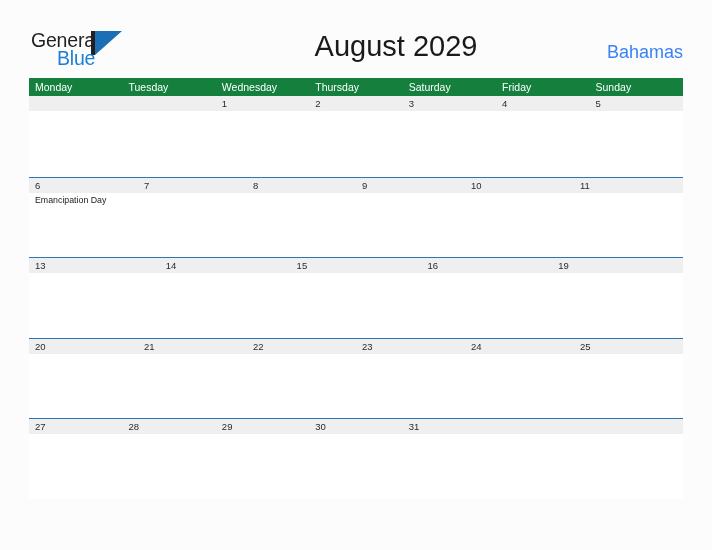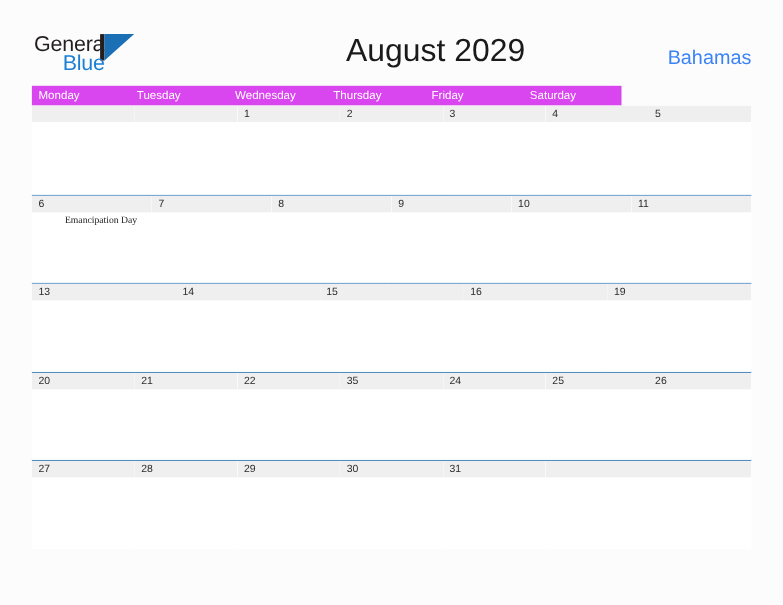--- a/index.html
+++ b/index.html
@@ -108,23 +108,23 @@
   
   .calendar {
     position: absolute;
     left: 29px;
     top: 78px;
     width: 654px;
   }
 
   .weekdays {
     display: flex;
-    width: 536px;
+    width: 654px;
     height: 18px;
-    background: #d946ef;
+    background: #15803d;
   }
   .weekday {
     flex: 1 1 0;
     box-sizing: border-box;
     padding-left: 6px;
     color: #ffffff;
     font-size: 10.5px;
     line-height: 18px;
     font-family: "Liberation Sans", sans-serif;
     white-space: nowrap;
@@ -162,24 +162,23 @@
     white-space: nowrap;
   }
 
   .day-events {
     padding: 2px 4px 0 6px;
   }
   .event {
     font-size: 8.8px;
     line-height: 11px;
     color: #222222;
-    font-family: Liberation Serif, serif;
+    font-family: Liberation Sans, sans-serif;
     white-space: nowrap;
     overflow: hidden;
-    margin-left: 24px;
   }
 
   .day-cell.empty .day-num-band {
     color: transparent;
   }
 </style>
 </head>
 <body>
 
 <div class="page">
@@ -201,22 +200,23 @@
 
   </div>
 
   <div class="calendar">
 
     <div class="weekdays">
       <div class="weekday">Monday</div>
       <div class="weekday">Tuesday</div>
       <div class="weekday">Wednesday</div>
       <div class="weekday">Thursday</div>
+      <div class="weekday">Saturday</div>
       <div class="weekday">Friday</div>
-      <div class="weekday">Saturday</div>
+      <div class="weekday">Sunday</div>
     </div>
 
     <div id="weeks-container">
         <div class="week-row">
           <div class="day-cell empty">
             <div class="day-num-band"></div>
             <div class="day-events"></div>
           </div>
           <div class="day-cell empty">
             <div class="day-num-band"></div>
@@ -300,33 +300,29 @@
           </div>
           <div class="day-cell">
             <div class="day-num-band">21</div>
             <div class="day-events"></div>
           </div>
           <div class="day-cell">
             <div class="day-num-band">22</div>
             <div class="day-events"></div>
           </div>
           <div class="day-cell">
-            <div class="day-num-band">35</div>
+            <div class="day-num-band">23</div>
             <div class="day-events"></div>
           </div>
           <div class="day-cell">
             <div class="day-num-band">24</div>
             <div class="day-events"></div>
           </div>
           <div class="day-cell">
             <div class="day-num-band">25</div>
-            <div class="day-events"></div>
-          </div>
-          <div class="day-cell">
-            <div class="day-num-band">26</div>
             <div class="day-events"></div>
           </div>
         </div>
         <div class="week-row">
           <div class="day-cell">
             <div class="day-num-band">27</div>
             <div class="day-events"></div>
           </div>
           <div class="day-cell">
             <div class="day-num-band">28</div>

